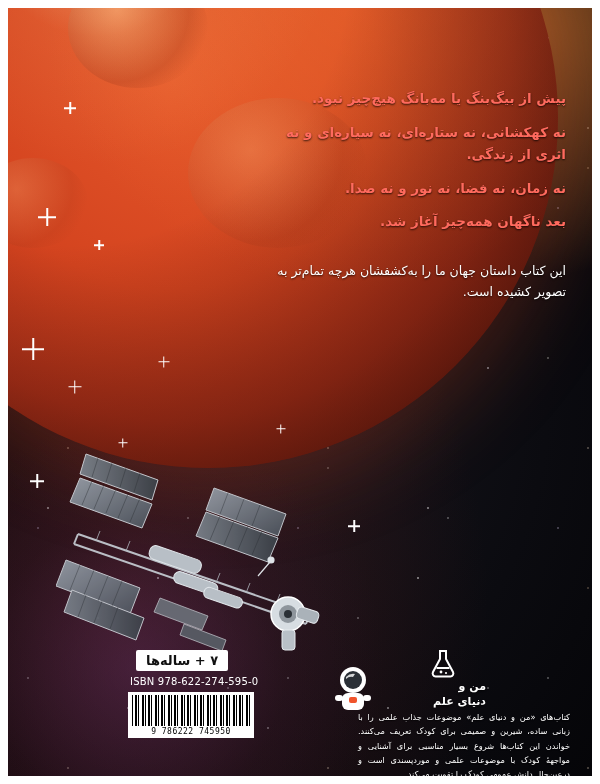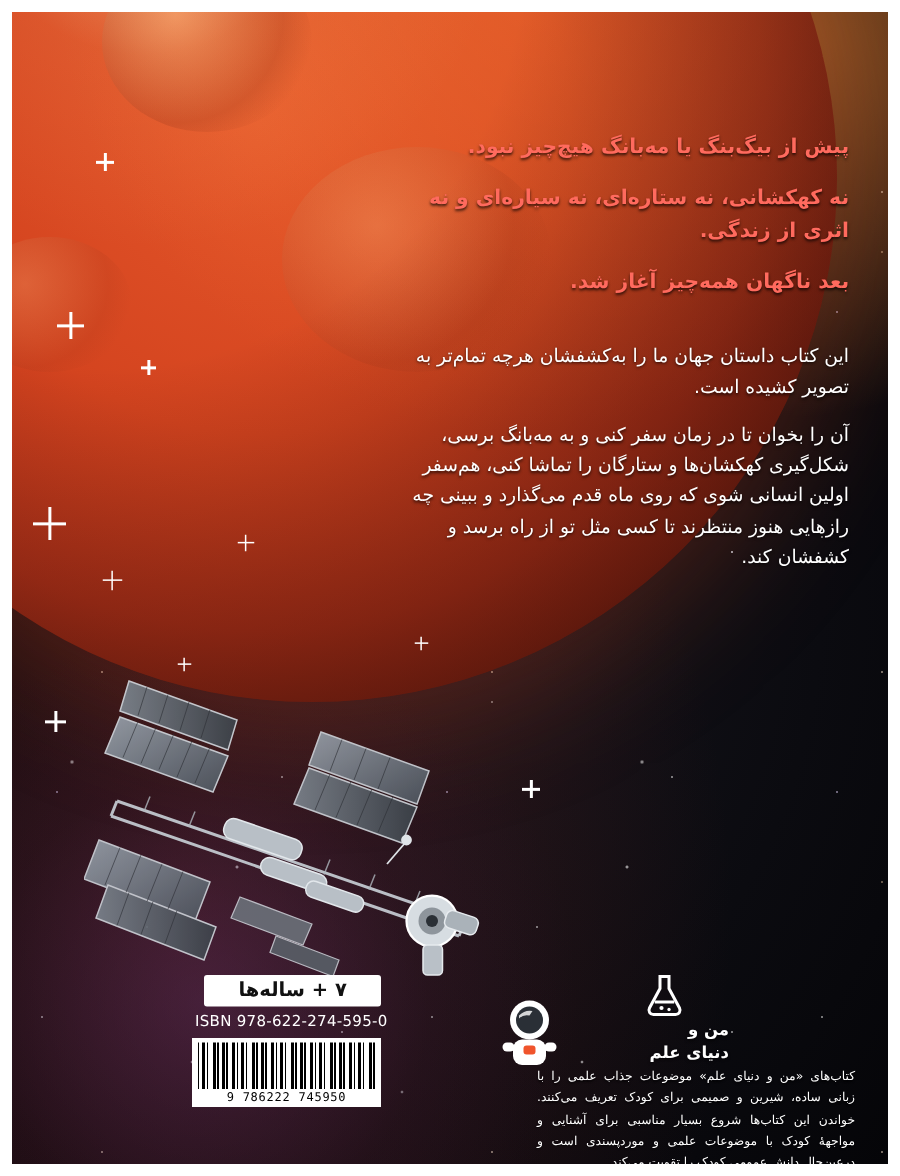--- a/index.html
+++ b/index.html
@@ -170,21 +170,21 @@
 
   
   #age-badge {
     position: absolute;
     left: 128px;
     top: 2px;
     background: #ffffff;
     color: #111111;
     font-weight: bold;
     font-size: 13px;
-    padding: 3px 23px;
+    padding: 3px 10px;
     border-radius: 2px;
     letter-spacing: .2px;
     direction: rtl;
   }
 
   
   #isbn-text {
     position: absolute;
     left: 122px;
     top: 28px;
@@ -342,24 +342,24 @@
     <div class="sparkle" style="left:150px; top:348px; width:11px; height:11px;"></div>
     <div class="sparkle" style="left:110px; top:430px; width:9px;  height:9px;"></div>
     <div class="sparkle" style="left:22px;  top:466px; width:14px; height:14px;"></div>
     <div class="sparkle" style="left:340px; top:512px; width:12px; height:12px;"></div>
     <div class="sparkle" style="left:268px; top:416px; width:9px;  height:9px;"></div>
     <div class="sparkle" style="left:56px;  top:94px;  width:12px; height:12px;"></div>
 
     <div id="text-block">
       <p class="para p-highlight">پیش از بیگ‌بنگ یا مه‌بانگ هیچ‌چیز نبود.</p>
       <p class="para p-highlight">نه کهکشانی، نه ستاره‌ای، نه سیاره‌ای و نه اثری از زندگی.</p>
+      <p class="para p-highlight">نه زمان، نه فضا، نه نور و نه صدا.</p>
       <p class="para p-highlight">بعد ناگهان همه‌چیز آغاز شد.</p>
       <div class="spacer-gap"></div>
       <p class="para p-body">این کتاب داستان جهان ما را به‌کشفشان هرچه تمام‌تر به تصویر کشیده است.</p>
-      <p class="para p-body">آن را بخوان تا در زمان سفر کنی و به مه‌بانگ برسی، شکل‌گیری کهکشان‌ها و ستارگان را تماشا کنی، هم‌سفر اولین انسانی شوی که روی ماه قدم می‌گذارد و ببینی چه رازهایی هنوز منتظرند تا کسی مثل تو از راه برسد و کشفشان کند.</p>
     </div>
 
     <svg id="iss" viewBox="0 0 300 220" xmlns="http://www.w3.org/2000/svg">
       <defs>
         <linearGradient id="panelg" x1="0" y1="0" x2="1" y2="1">
           <stop offset="0%" stop-color="#9aa3ad"></stop>
           <stop offset="100%" stop-color="#4d555e"></stop>
         </linearGradient>
         <linearGradient id="panelg2" x1="0" y1="0" x2="1" y2="0">
           <stop offset="0%" stop-color="#7d868f"></stop>

